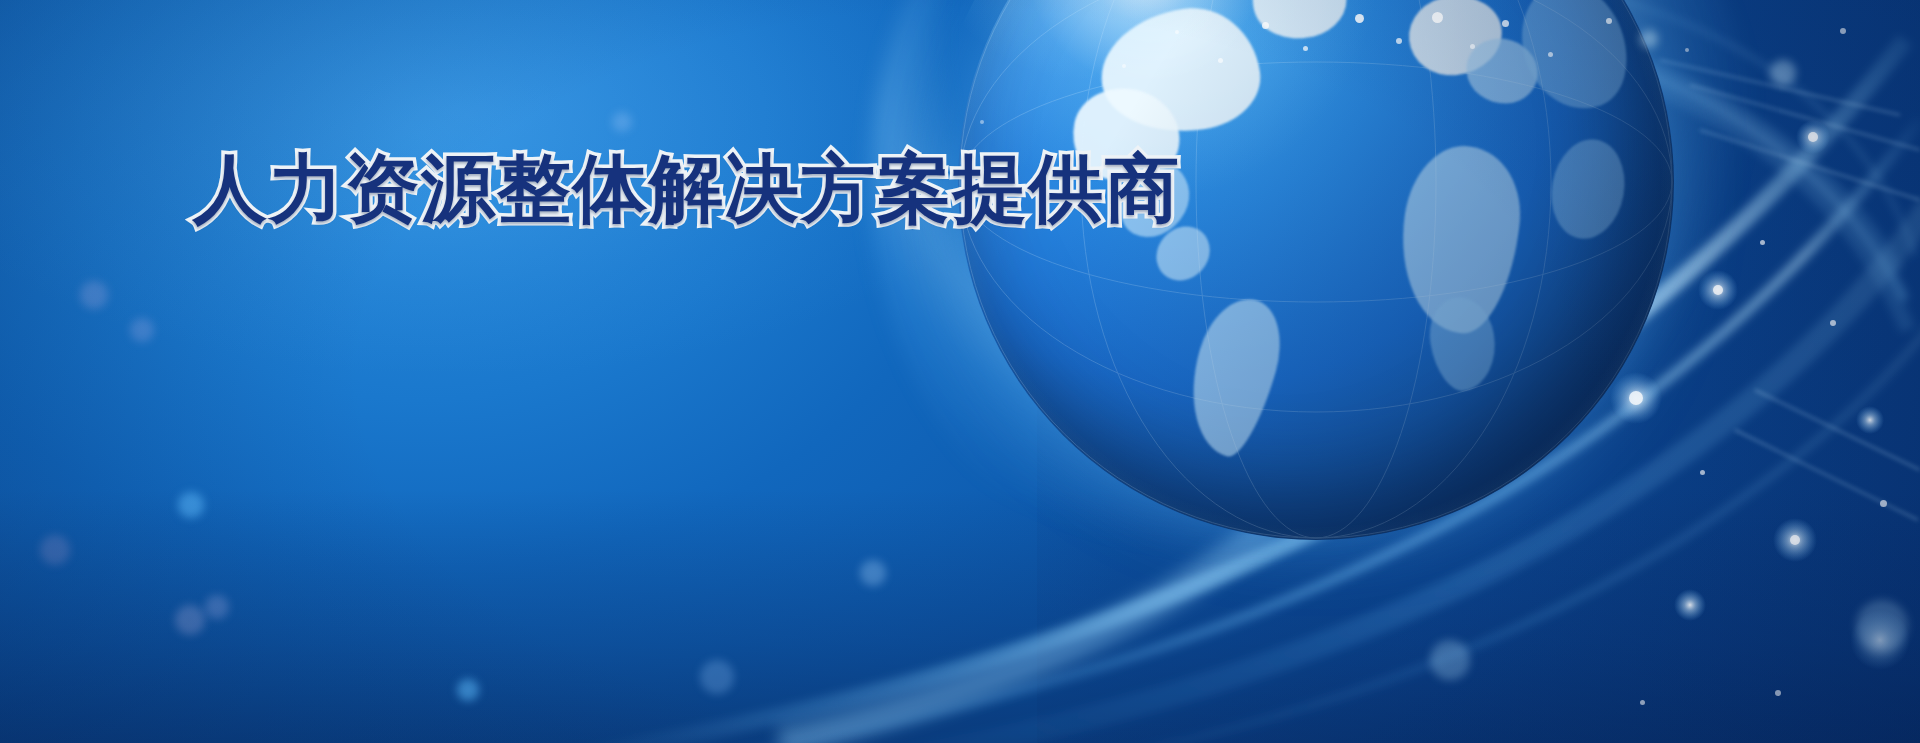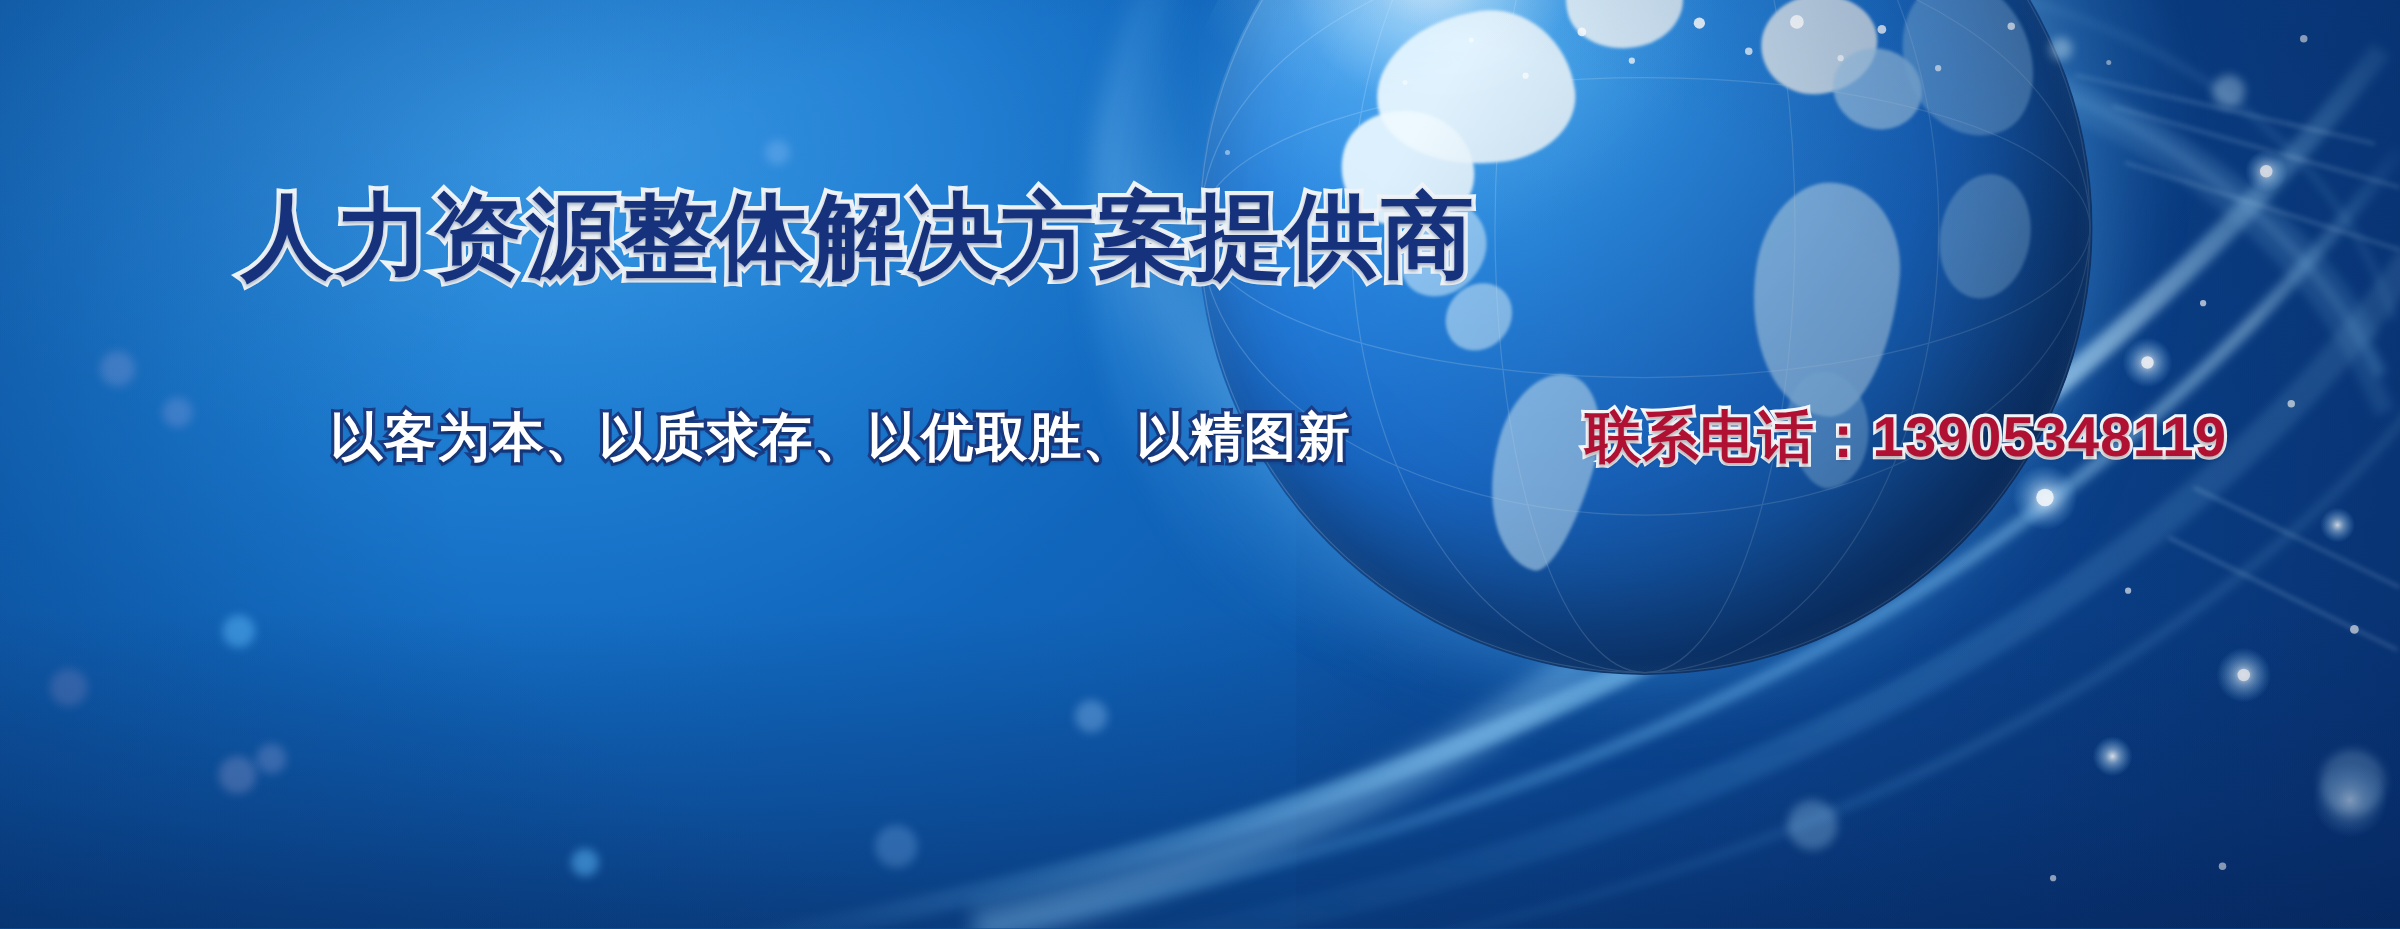--- a/index.html
+++ b/index.html
@@ -315,18 +315,16 @@
     <div class="dot" style="left:1640px;top:700px;width:5px;height:5px;opacity:0.7;"></div>
     <div class="dot" style="left:1775px;top:690px;width:6px;height:6px;opacity:0.7;"></div>
     <div class="dot" style="left:1122px;top:64px;width:4px;height:4px;opacity:0.55;"></div>
     <div class="dot" style="left:980px;top:120px;width:4px;height:4px;opacity:0.5;"></div>
     <div class="dot" style="left:1040px;top:200px;width:5px;height:5px;opacity:0.45;"></div>
   </div>
   <div class="bg-vignette"></div>
 
   <div class="txt headline">人力资源整体解决方案提供商</div>
 
-  <div class="txt tagline">以客为本、以质求存、以优取胜、以精图新</div>
-
-  <div class="txt phone">联系电话：13905348119</div>
+
 
 
 </div>
 
 </body></html>

